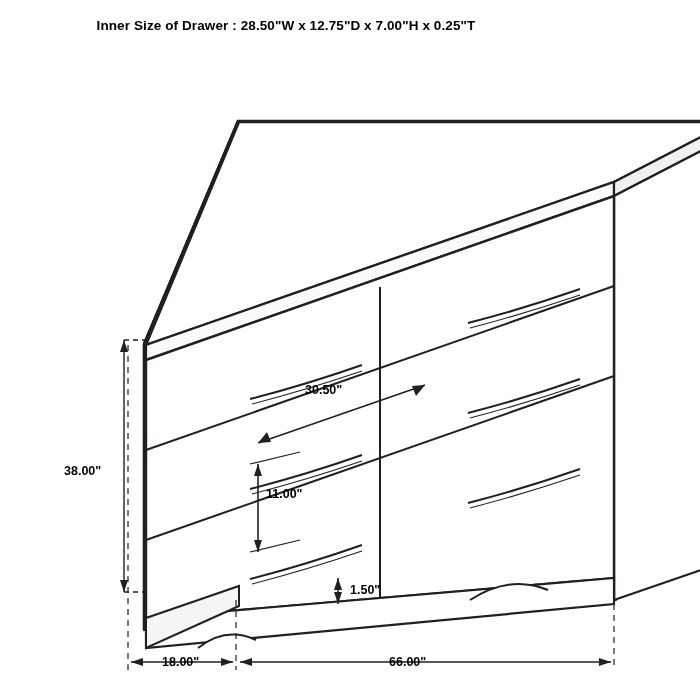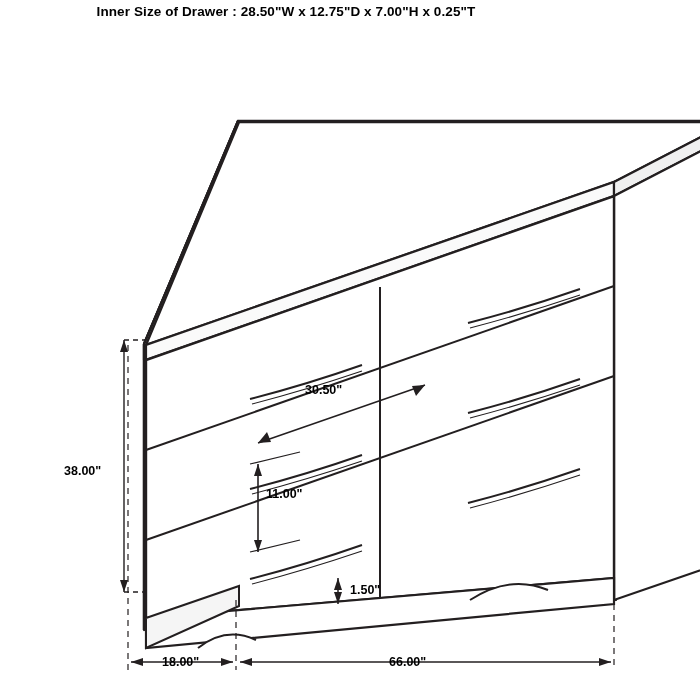--- a/index.html
+++ b/index.html
@@ -14,21 +14,21 @@
     overflow: hidden;
     position: relative;
   }
   #diagram-root {
     position: relative;
     width: 700px;
     height: 700px;
   }
   #title {
     position: absolute;
-    top: 4px;
+    top: 18px;
     left: 0;
     width: 572px;
     text-align: center;
     font-size: 13.5px;
     font-weight: bold;
     color: #000000;
     letter-spacing: 0.1px;
   }
   svg.drawing {
     position: absolute;

